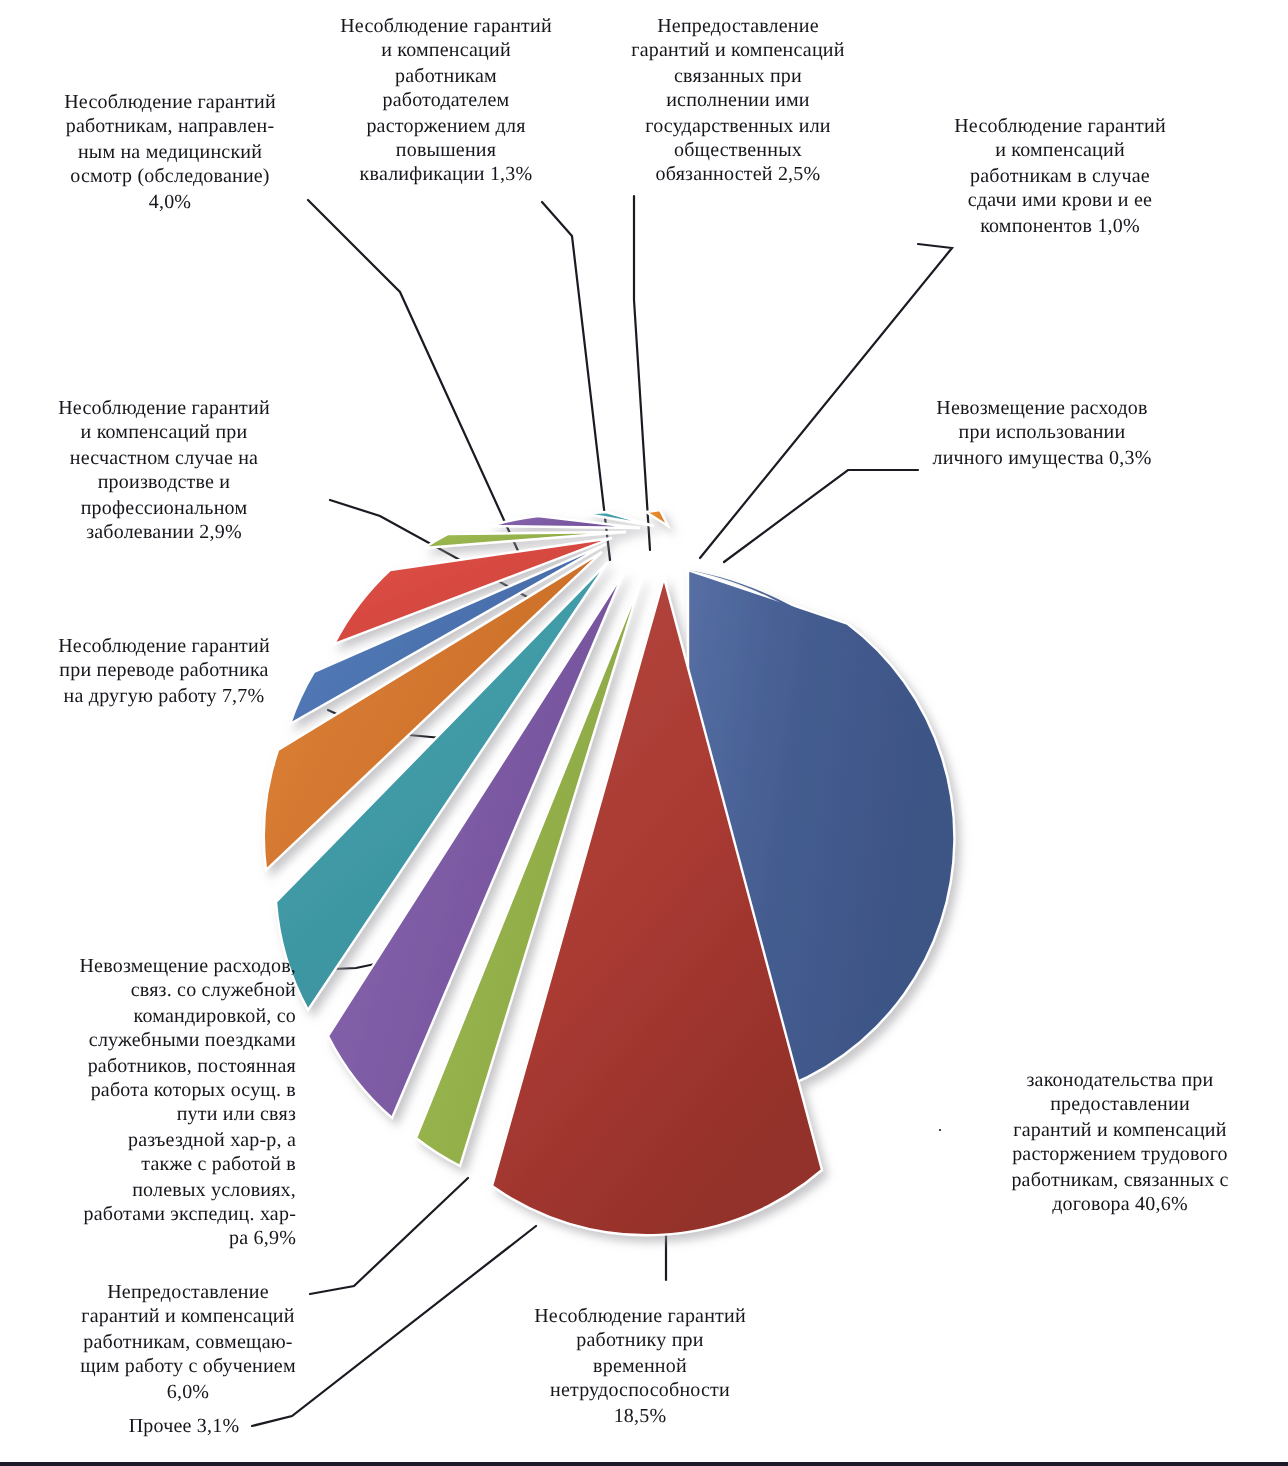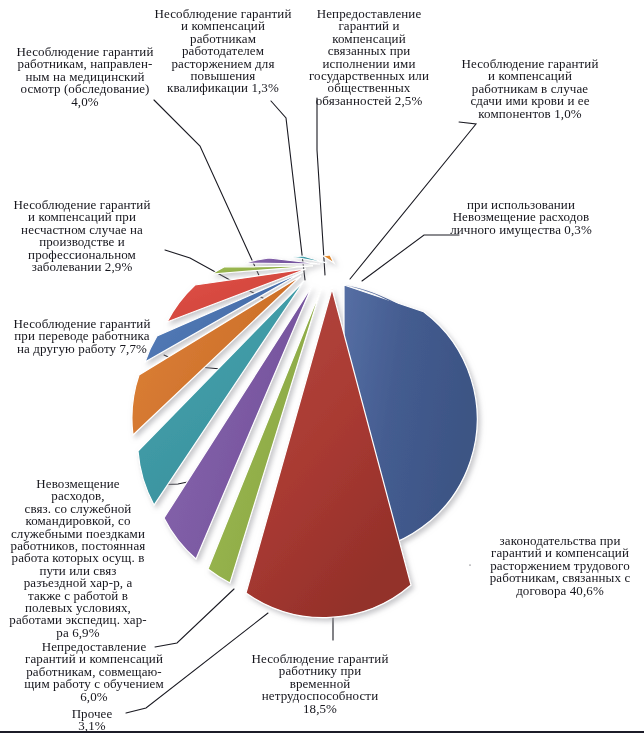--- a/index.html
+++ b/index.html
@@ -15,21 +15,21 @@
     width: 644px;
     height: 733px;
     background: #ffffff;
     overflow: hidden;
     border-bottom: 2px solid #1c1c28;
     box-sizing: border-box;
   }
   .label {
     position: absolute;
     text-align: center;
-    font-size: 13px;
+    font-size: 10px;
     line-height: 12.4px;
     color: #15151c;
     letter-spacing: 0.1px;
     -webkit-font-smoothing: none;
   }
   svg.leaders, svg.pie {
     position: absolute;
     left: 0;
     top: 0;
     width: 644px;
@@ -167,41 +167,41 @@
 
   <div class="label" style="left:455px; top:58px; width:150px;">
     <div>Несоблюдение гарантий</div>
     <div>и компенсаций</div>
     <div>работникам в случае</div>
     <div>сдачи ими крови и ее</div>
     <div>компонентов 1,0%</div>
   </div>
 
   <div class="label" style="left:443px; top:199px; width:156px;">
+    <div>Невозмещение расходов</div>
     <div>при использовании</div>
-    <div>Невозмещение расходов</div>
     <div>личного имущества 0,3%</div>
   </div>
 
   <div class="label" style="left:6px; top:199px; width:152px;">
     <div>Несоблюдение гарантий</div>
     <div>и компенсаций при</div>
     <div>несчастном случае на</div>
     <div>производстве и</div>
     <div>профессиональном</div>
     <div>заболевании 2,9%</div>
   </div>
 
   <div class="label" style="left:6px; top:318px; width:152px;">
     <div>Несоблюдение гарантий</div>
     <div>при переводе работника</div>
     <div>на другую работу 7,7%</div>
   </div>
 
-  <div class="label" style="left:8px; top:478px; width:140px;">
+  <div class="label" style="left:8px; top:478px; width:140px;text-align:right;">
     <div>Невозмещение расходов,</div>
     <div>связ. со служебной</div>
     <div>командировкой, со</div>
     <div>служебными поездками</div>
     <div>работников, постоянная</div>
     <div>работа которых осущ. в</div>
     <div>пути или связ</div>
     <div>разъездной хар-р, а</div>
     <div>также с работой в</div>
     <div>полевых условиях,</div>
@@ -224,19 +224,20 @@
   <div class="label" style="left:244px; top:653px; width:152px;">
     <div>Несоблюдение гарантий</div>
     <div>работнику при</div>
     <div>временной</div>
     <div>нетрудоспособности</div>
     <div>18,5%</div>
   </div>
 
   <div class="label" style="left:483px; top:535px; width:154px;">
     <div>законодательства при</div>
+    <div>предоставлении</div>
     <div>гарантий и компенсаций</div>
     <div>расторжением трудового</div>
     <div>работникам, связанных с</div>
     <div>договора 40,6%</div>
   </div>
 
 </div>
 
 </body></html>

